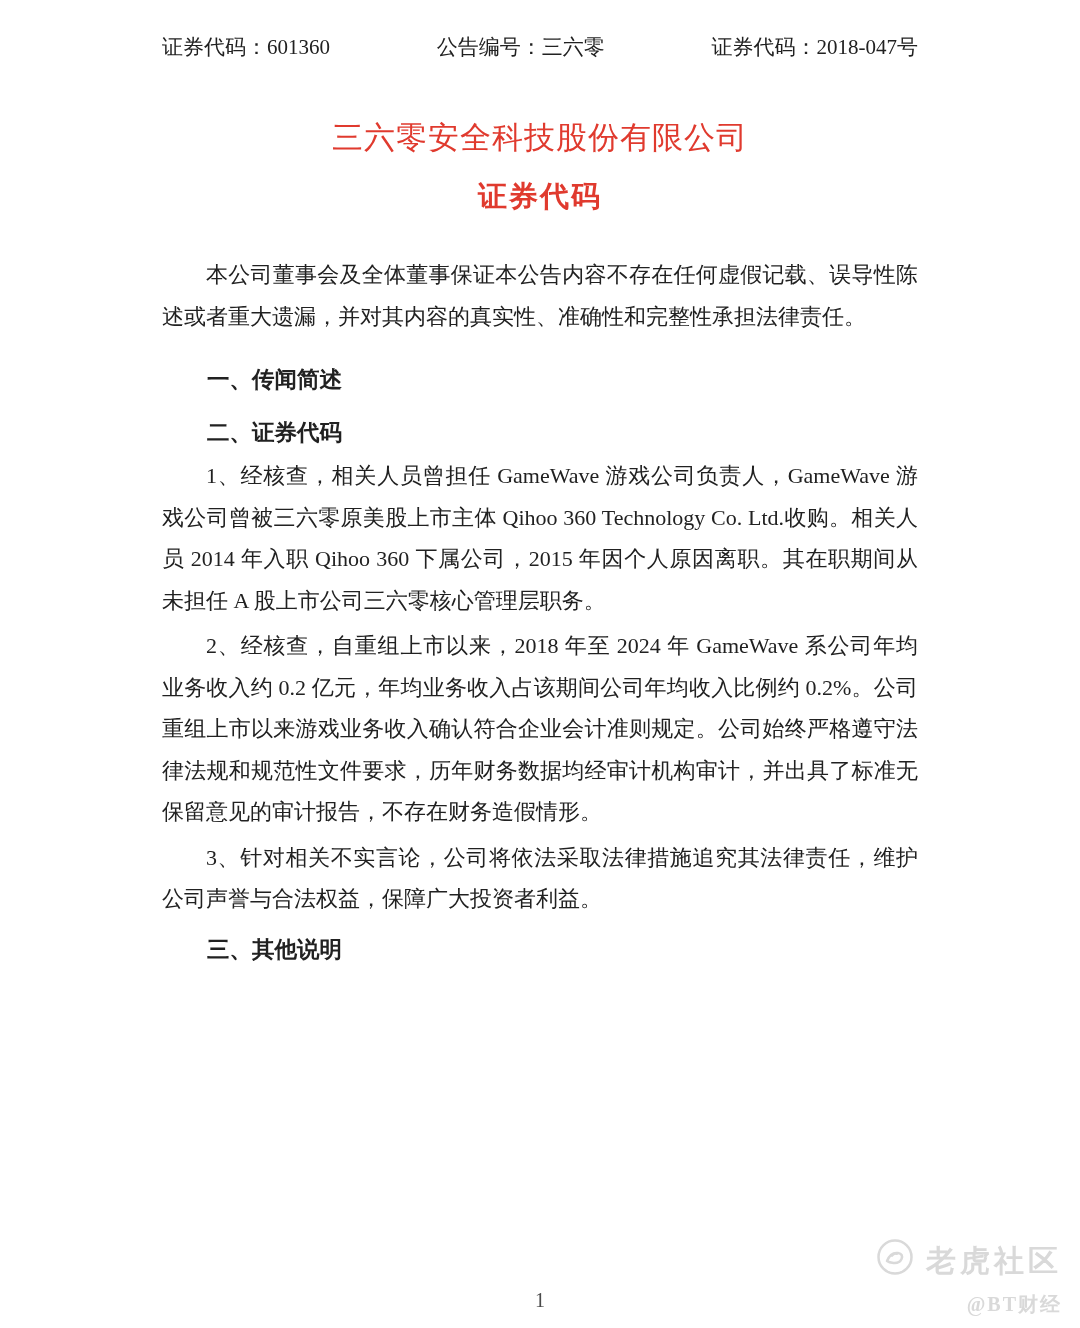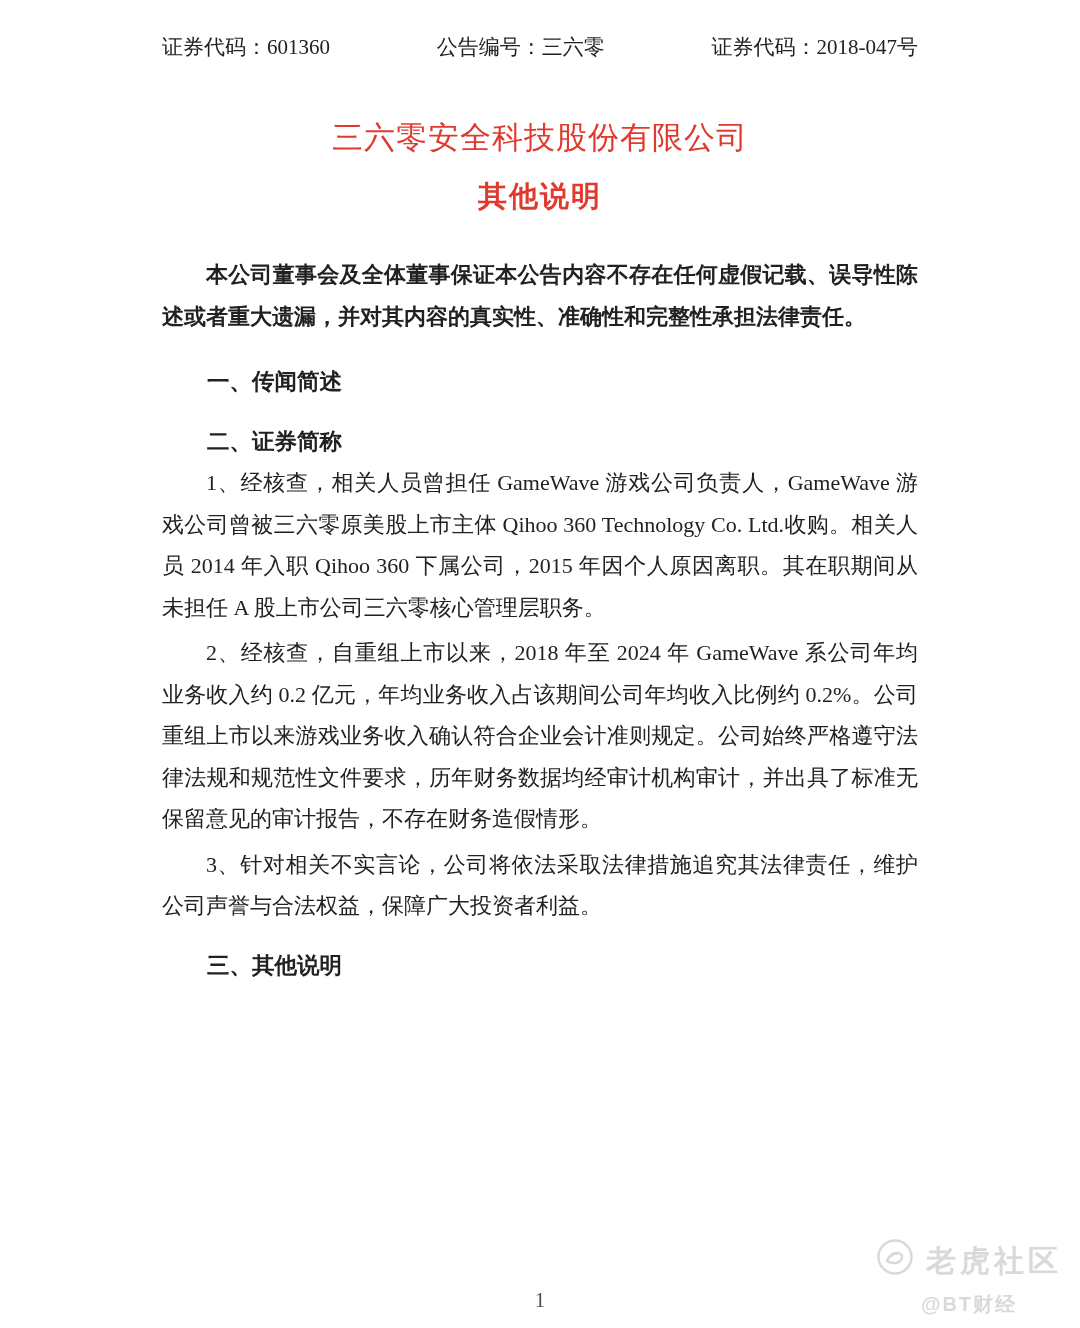--- a/index.html
+++ b/index.html
@@ -45,29 +45,29 @@
     text-align:center;
     color:var(--title-red);
     font-family:"Liberation Sans","DejaVu Sans",sans-serif;
     font-weight:bold;
     font-size:29px;
     line-height:36px;
     letter-spacing:2px;
   }
   .disclaimer{
     margin:40px 0 24px 0;
-    font-weight:bold;
+    font-weight:normal;
     font-size:22px;
     line-height:41.5px;
     text-indent:2em;
     text-align:justify;
   }
   .sec-heading{
-    margin:18px 0 0 0;
-    font-family:Liberation Sans, sans-serif;
+    margin:11px 0 0 0;
+    font-family:Liberation Mono, monospace;
     font-weight:bold;
     font-size:22.5px;
     line-height:41.5px;
     text-indent:2em;
   }
   .para{
     margin:0 0 4px 0;
     font-size:22px;
     line-height:41.5px;
     text-indent:2em;
@@ -79,23 +79,23 @@
     left:0;
     width:100%;
     text-align:center;
     font-size:20px;
     color:#4a4a4a;
   }
   .watermark{
     position:absolute;
     right:18px;
     bottom:10px;
-    text-align:center;
+    text-align:right;
     color:var(--wm);
-    font-family:Liberation Sans, sans-serif;
+    font-family:Liberation Serif, serif;
     user-select:none;
   }
   .wm-row{
     display:flex;
     align-items:center;
     justify-content:flex-end;
     gap:12px;
     font-size:30px;
     font-weight:bold;
     letter-spacing:4px;
@@ -116,27 +116,27 @@
 <div class="page">
   <div class="content">
 
     <div class="doc-header">
       <span><span>证券代码：</span><span>601360</span></span>
       <span><span>公告编号：</span><span>三六零</span></span>
       <span><span>证券代码：</span><span>2018-047号</span></span>
     </div>
 
     <h1 class="doc-title">三六零安全科技股份有限公司</h1>
-    <h2 class="doc-subtitle">其他说明</h2>
+    <h2 class="doc-subtitle">证券代码</h2>
 
     <p class="disclaimer">本公司董事会及全体董事保证本公告内容不存在任何虚假记载、误导性陈述或者重大遗漏，并对其内容的真实性、准确性和完整性承担法律责任。</p>
 
     <h3 class="sec-heading">一、传闻简述</h3>
 
-    <h3 class="sec-heading">二、证券简称</h3>
+    <h3 class="sec-heading">二、证券代码</h3>
     <p class="para">1、经核查，相关人员曾担任 GameWave 游戏公司负责人，GameWave 游戏公司曾被三六零原美股上市主体 Qihoo 360 Technology Co. Ltd.收购。相关人员 2014 年入职 Qihoo 360 下属公司，2015 年因个人原因离职。其在职期间从未担任 A 股上市公司三六零核心管理层职务。</p>
     <p class="para">2、经核查，自重组上市以来，2018 年至 2024 年 GameWave 系公司年均业务收入约 0.2 亿元，年均业务收入占该期间公司年均收入比例约 0.2%。公司重组上市以来游戏业务收入确认符合企业会计准则规定。公司始终严格遵守法律法规和规范性文件要求，历年财务数据均经审计机构审计，并出具了标准无保留意见的审计报告，不存在财务造假情形。</p>
     <p class="para">3、针对相关不实言论，公司将依法采取法律措施追究其法律责任，维护公司声誉与合法权益，保障广大投资者利益。</p>
 
     <h3 class="sec-heading">三、其他说明</h3>
 
   </div>
 
   <div class="page-number">1</div>
 

